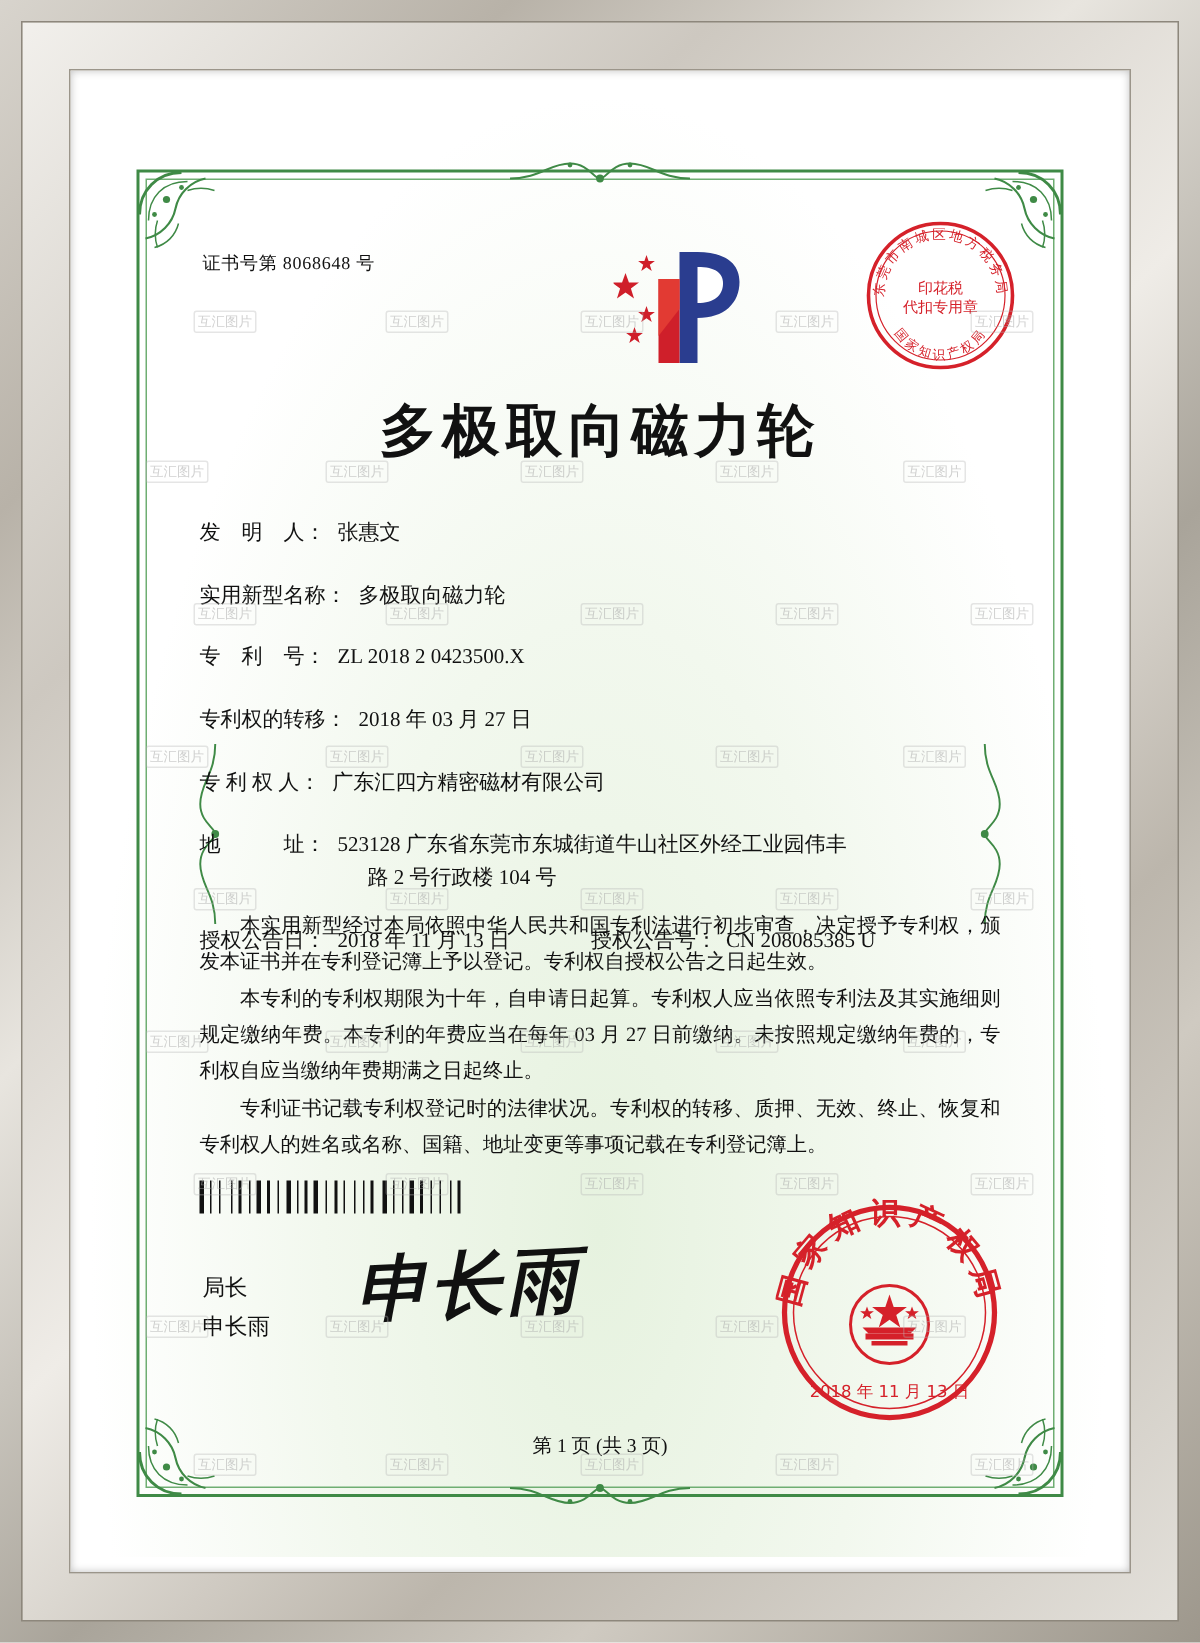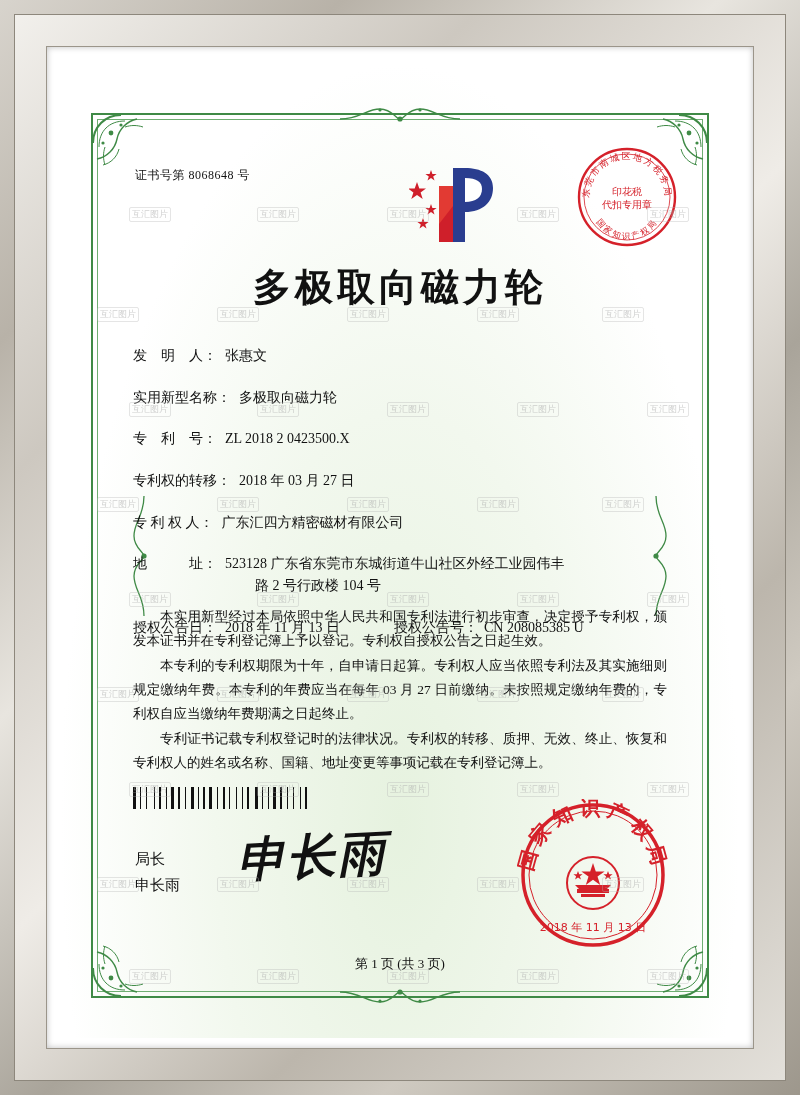--- a/index.html
+++ b/index.html
@@ -136,21 +136,21 @@
     align-items: flex-start;
     margin-bottom: 20px;
   }
   .flabel {
     white-space: nowrap;
     margin-right: 8px;
   }
   .fvalue {
     flex: 1;
   }
-  .fvalue .l2 { display: block; margin-left: 30px; }
+  .fvalue .l2 { display: block; margin-left: 20px; }
   .frow.two-col { justify-content: flex-start; }
   .frow .col2 {
     margin-left: 54px;
     white-space: nowrap;
   }
 
   
   .paras {
     position: absolute;
     left: 76px;

